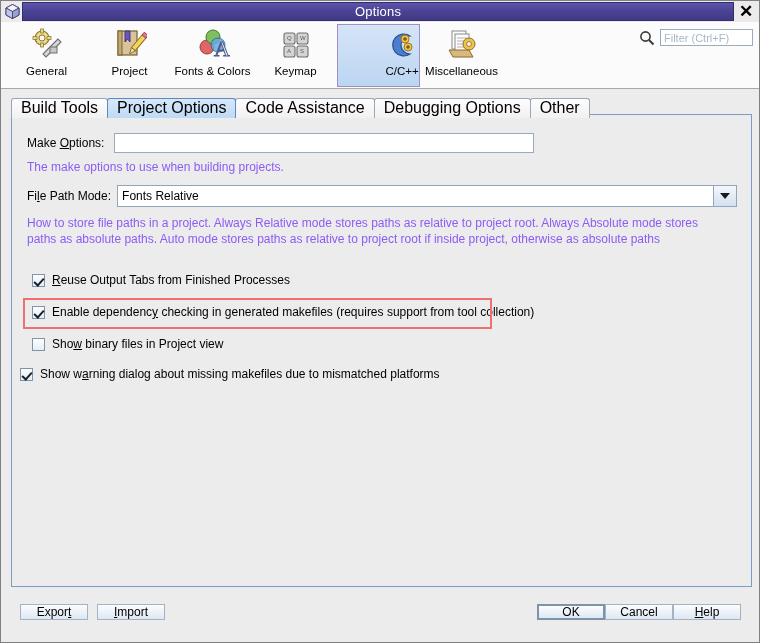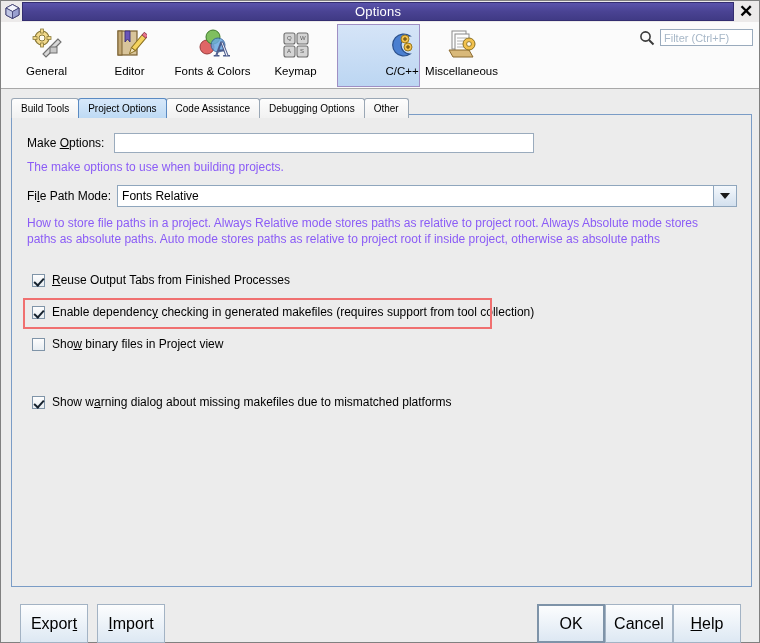--- a/index.html
+++ b/index.html
@@ -148,27 +148,27 @@
     margin: 8px 0 0 10px;
     height: 21px;
     display: flex;
     align-items: flex-end;
     z-index: 3;
   }
   .tab {
     height: 20px;
     padding: 0 9px;
     display: flex;
-    align-items: center;
+    align-items: flex-start;
     background: linear-gradient(to bottom, #fdfdfd 0%, #f1f1f1 100%);
     border: 1px solid #9aa7b5;
     border-bottom: none;
     border-top-left-radius: 3px;
     border-top-right-radius: 3px;
-    font-size: 10px;
+    font-size: 16px;
     color: #000;
     cursor: pointer;
     box-sizing: border-box;
     margin-right: -1px;
     position: relative;
   }
   .tab.selected {
     background: linear-gradient(to bottom, #d7e8fa 0%, #bedaf4 100%);
     border-color: #5a8ac2;
     z-index: 2;
@@ -292,28 +292,28 @@
     top: 183px;
     width: 469px;
     height: 31px;
     border: 2px solid #f07070;
     box-sizing: border-box;
     pointer-events: none;
   }
 
   
   .btn {
-    height: 39px;
+    height: 16px;
     min-width: 62px;
     padding: 0 12px;
     background: linear-gradient(to bottom, #fcfdfe 0%, #dde8f3 100%);
     border: 1px solid #a3b3c4;
     box-sizing: border-box;
     font-family: "Liberation Sans", sans-serif;
-    font-size: 16px;
+    font-size: 12px;
     color: #000;
     cursor: pointer;
     display: inline-flex;
     align-items: center;
     justify-content: center;
   }
   .btn.default {
     border: 2px solid #7e93a8;
   }
   #btns-left {
@@ -382,21 +382,21 @@
           <rect x="5" y="3" width="19" height="24" fill="#d8c49a" stroke="#7a6030" stroke-width="1.2"></rect>
           <rect x="5" y="3" width="4" height="24" fill="#c3a976" stroke="#7a6030" stroke-width="1"></rect>
           <path d="M12 3 h5 v11 l-2.5 -3 -2.5 3 z" fill="#6a55b8" stroke="#3b2e78" stroke-width="0.9"></path>
           <g transform="rotate(40 22 20)">
             <rect x="19" y="5" width="5" height="17" fill="#f4d35e" stroke="#8a7020" stroke-width="1"></rect>
             <polygon points="19,22 24,22 21.5,28" fill="#f0e0b8" stroke="#8a7020" stroke-width="0.9"></polygon>
             <rect x="19" y="2" width="5" height="3.5" fill="#e8738a" stroke="#8a4050" stroke-width="0.9"></rect>
           </g>
         </svg>
       </div>
-      <span class="lbl">Editor</span>
+      <span class="lbl">Project</span>
     </div>
 
     <div class="cat">
       <div class="icon">
         <svg width="34" height="34" viewBox="0 0 34 34">
           <circle cx="11" cy="19" r="7" fill="#e06666" stroke="#9a3b3b" stroke-width="1"></circle>
           <circle cx="17" cy="9" r="7" fill="#7fbf5f" stroke="#3f7a2a" stroke-width="1"></circle>
           <circle cx="22" cy="17" r="7" fill="#6aa8e0" stroke="#2f5f99" stroke-width="1" opacity="0.85"></circle>
           <text x="18" y="28" font-family="Liberation Serif, serif" font-size="22" fill="#f7f7ff" stroke="#4a5a8a" stroke-width="1">A</text>
         </svg>
@@ -521,21 +521,21 @@
     <div class="cbrow" style="left:20px; top:190px;">
       <span class="cbox checked"></span>
       <span class="cblabel">Enable dependenc<span class="mnem">y</span> checking in generated makefiles (requires support from tool collection)</span>
     </div>
 
     <div class="cbrow" style="left:20px; top:222px;">
       <span class="cbox"></span>
       <span class="cblabel">Sho<span class="mnem">w</span> binary files in Project view</span>
     </div>
 
-    <div class="cbrow" style="left:20px; top:252px;margin-top:28px;">
+    <div class="cbrow" style="left:8px; top:252px;">
       <span class="cbox checked"></span>
       <span class="cblabel">Show w<span class="mnem">a</span>rning dialog about missing makefiles due to mismatched platforms</span>
     </div>
 
 
     <div id="highlight-box"></div>
   </div>
 
   <div id="btns-left">
     <button class="btn">

